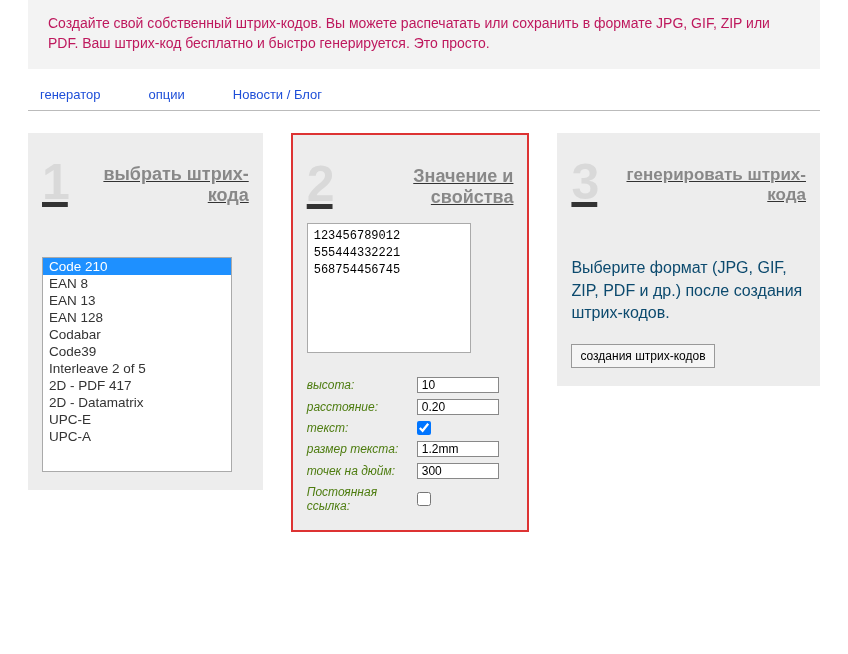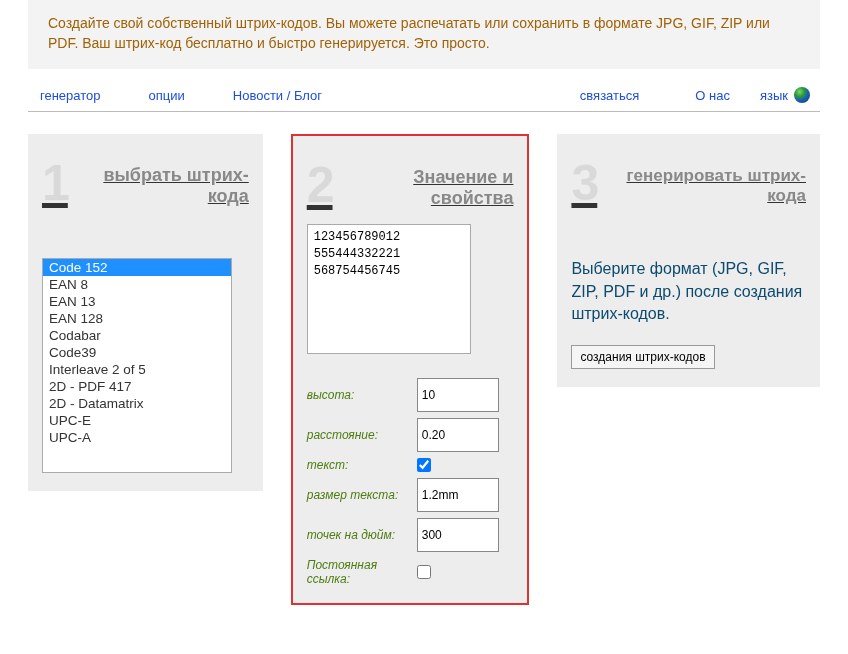--- a/index.html
+++ b/index.html
@@ -13,21 +13,21 @@
       color: #333;
       background: #fff;
       width: 848px;
     }
     .content {
       padding: 0 28px;
     }
     .intro {
       background: #f3f3f3;
       padding: 14px 20px 16px 20px;
-      color: #a16207;
+      color: #be185d;
       font-size: 14px;
       line-height: 1.4;
       margin-bottom: 8px;
     }
     .navbar {
       display: flex;
       align-items: center;
       padding: 8px 4px 6px 4px;
       border-bottom: 1px solid #bbb;
       font-size: 13px;
@@ -163,21 +163,21 @@
       padding: 3px 0;
       font-size: 12px;
     }
     .prop-label {
       width: 110px;
       color: #4d7c0f;
       font-style: italic;
     }
     .prop-input {
       width: 82px;
-      height: 34px;
+      height: 16px;
       border: 1px solid #888;
       font-size: 12px;
       padding: 0 4px;
     }
     .prop-check {
       width: 14px;
       height: 14px;
     }
     .panel3-body {
       margin-top: 40px;
@@ -213,39 +213,31 @@
 
   <div class="intro">Создайте свой собственный штрих-кодов. Вы можете распечатать или сохранить в формате JPG, GIF, ZIP или PDF. Ваш штрих-код бесплатно и быстро генерируется. Это просто.</div>
 
   <div class="navbar">
     <div class="nav-left">
       <div class="nav-item nav-item-first">генератор</div>
       <div class="nav-item">опции</div>
       <div class="nav-item">Новости / Блог</div>
     </div>
     <div class="nav-spacer"></div>
-    <div class="nav-right">
-      <div class="nav-item-right">связаться</div>
-      <div class="nav-item-right">О нас</div>
-      <div class="lang-item">
-        <span>язык</span>
-        <span class="globe"></span>
-      </div>
-    </div>
   </div>
 
   <div class="columns">
 
     <div class="panel panel1">
       <div class="panel-header">
         <div class="big-num">1</div>
         <div class="panel-title">выбрать штрих-кода</div>
       </div>
       <div class="listbox" id="barcode-list">
-          <div class="list-item selected">Code 152</div>
+          <div class="list-item selected">Code 210</div>
           <div class="list-item">EAN 8</div>
           <div class="list-item">EAN 13</div>
           <div class="list-item">EAN 128</div>
           <div class="list-item">Codabar</div>
           <div class="list-item">Code39</div>
           <div class="list-item">Interleave 2 of 5</div>
           <div class="list-item">2D - PDF 417</div>
           <div class="list-item">2D - Datamatrix</div>
           <div class="list-item">UPC-E</div>
           <div class="list-item">UPC-A</div>

